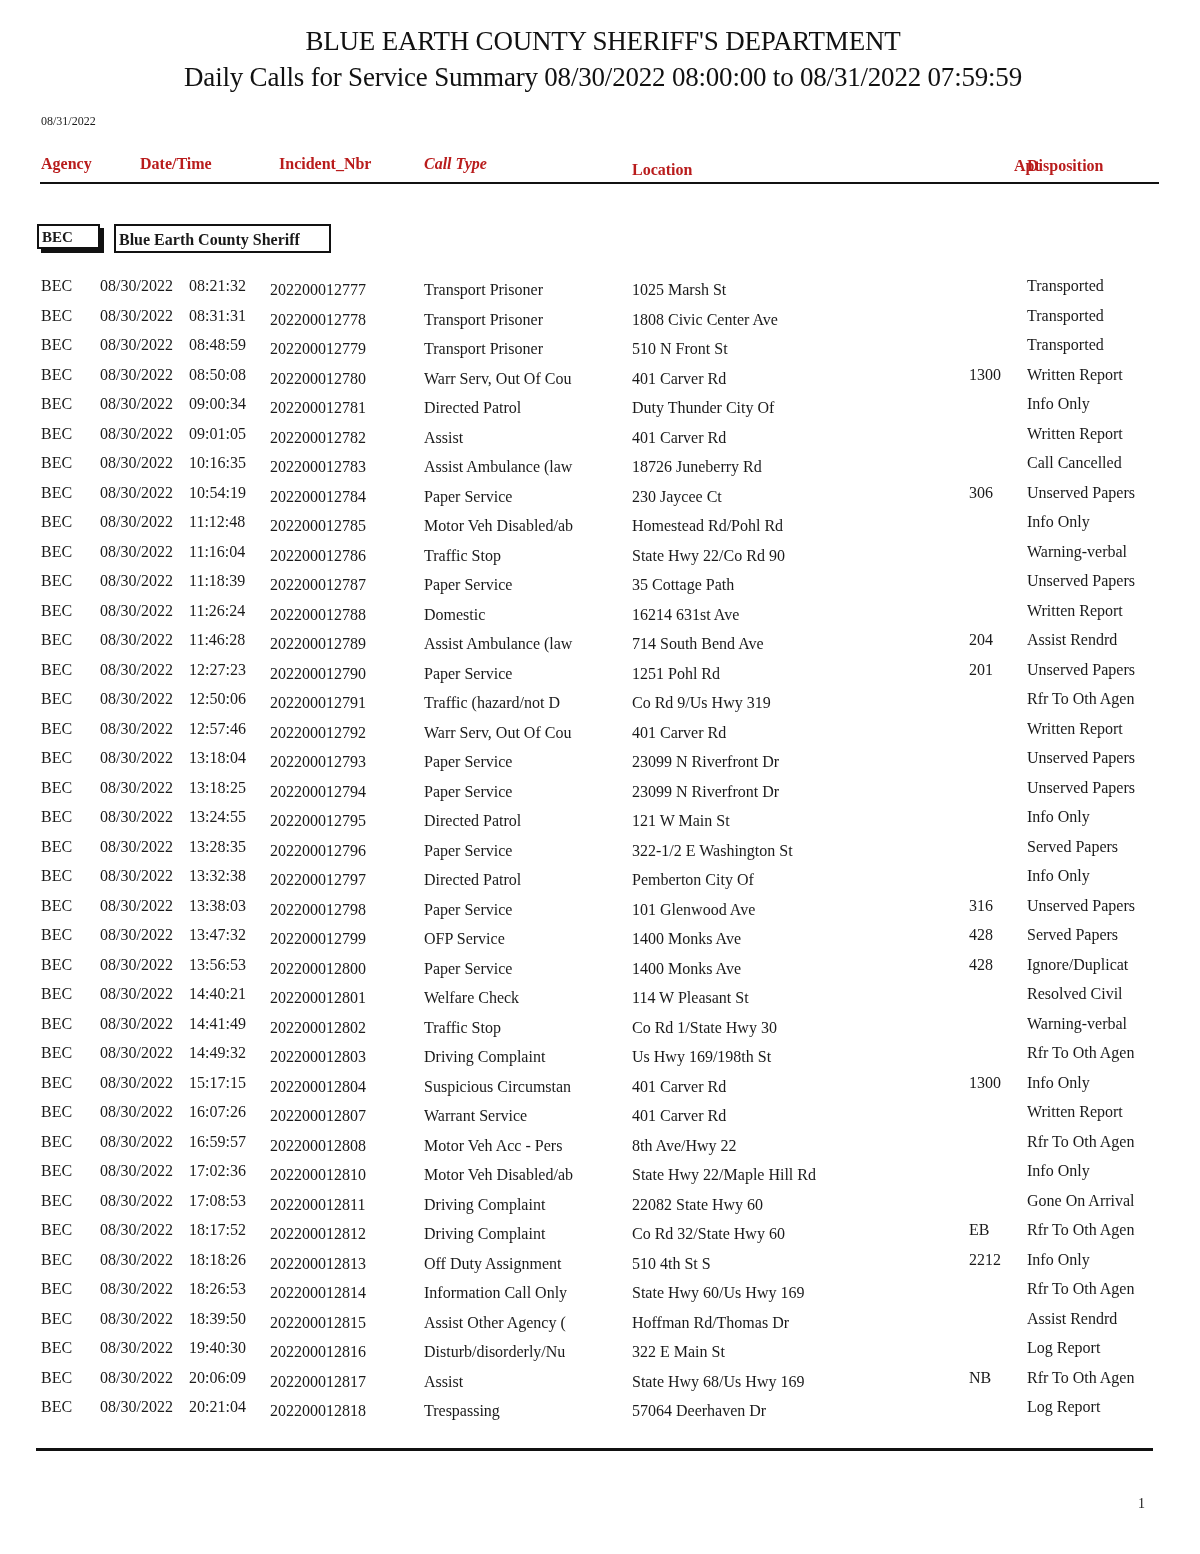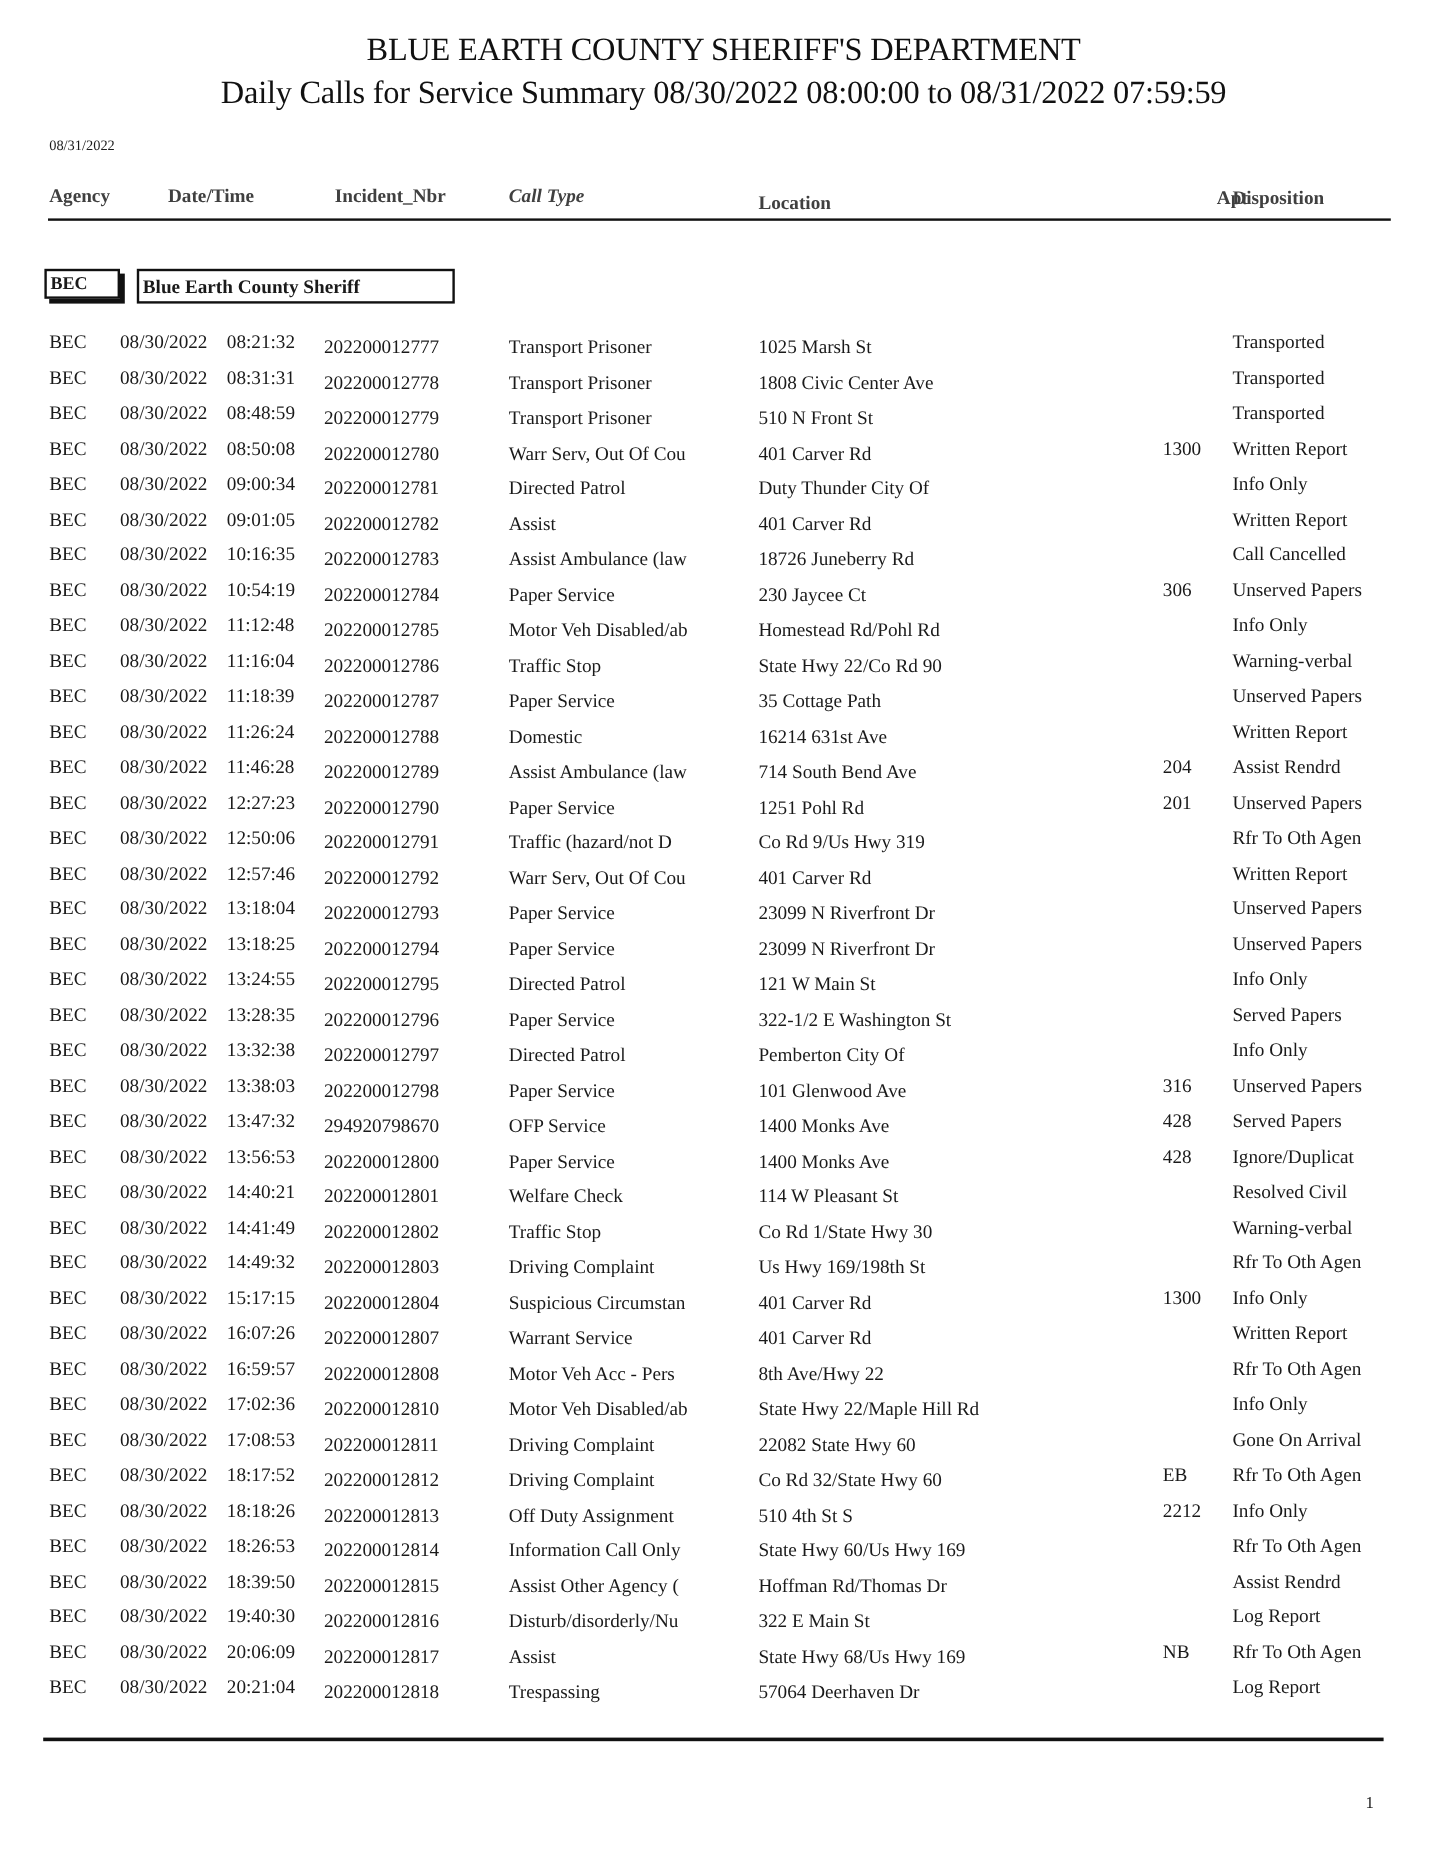--- a/index.html
+++ b/index.html
@@ -29,21 +29,21 @@
     .print-date {
       position: absolute;
       left: 41px;
       top: 114px;
       font-size: 12px;
     }
     .col-head {
       position: absolute;
       font-size: 16px;
       font-weight: bold;
-      color: #404040;
+      color: #b91c1c;
     }
     .head-rule {
       position: absolute;
       left: 40px;
       top: 182px;
       width: 1119px;
       height: 2px;
       background: #111;
     }
     .group-code-box {
@@ -57,21 +57,21 @@
       box-shadow: 4px 4px 0 #111;
       font-weight: bold;
       font-size: 15px;
       box-sizing: border-box;
       padding: 3px 0 0 3px;
     }
     .group-name-box {
       position: absolute;
       left: 114px;
       top: 224px;
-      width: 265px;
+      width: 217px;
       height: 29px;
       border: 2px solid #111;
       font-weight: bold;
       font-size: 16px;
       box-sizing: border-box;
       padding: 5px 0 0 3px;
     }
     .rows {
       position: absolute;
       left: 0;
@@ -349,21 +349,21 @@
       <span class="cell c-inc">202200012798</span>
       <span class="cell c-type">Paper Service</span>
       <span class="cell c-loc">101 Glenwood Ave</span>
       <span class="cell c-apt">316</span>
       <span class="cell c-disp">Unserved Papers</span>
     </div>
     <div class="row">
       <span class="cell c-agency">BEC</span>
       <span class="cell c-date">08/30/2022</span>
       <span class="cell c-time">13:47:32</span>
-      <span class="cell c-inc">294920798670</span>
+      <span class="cell c-inc">202200012799</span>
       <span class="cell c-type">OFP Service</span>
       <span class="cell c-loc">1400 Monks Ave</span>
       <span class="cell c-apt">428</span>
       <span class="cell c-disp">Served Papers</span>
     </div>
     <div class="row">
       <span class="cell c-agency">BEC</span>
       <span class="cell c-date">08/30/2022</span>
       <span class="cell c-time">13:56:53</span>
       <span class="cell c-inc">202200012800</span>

